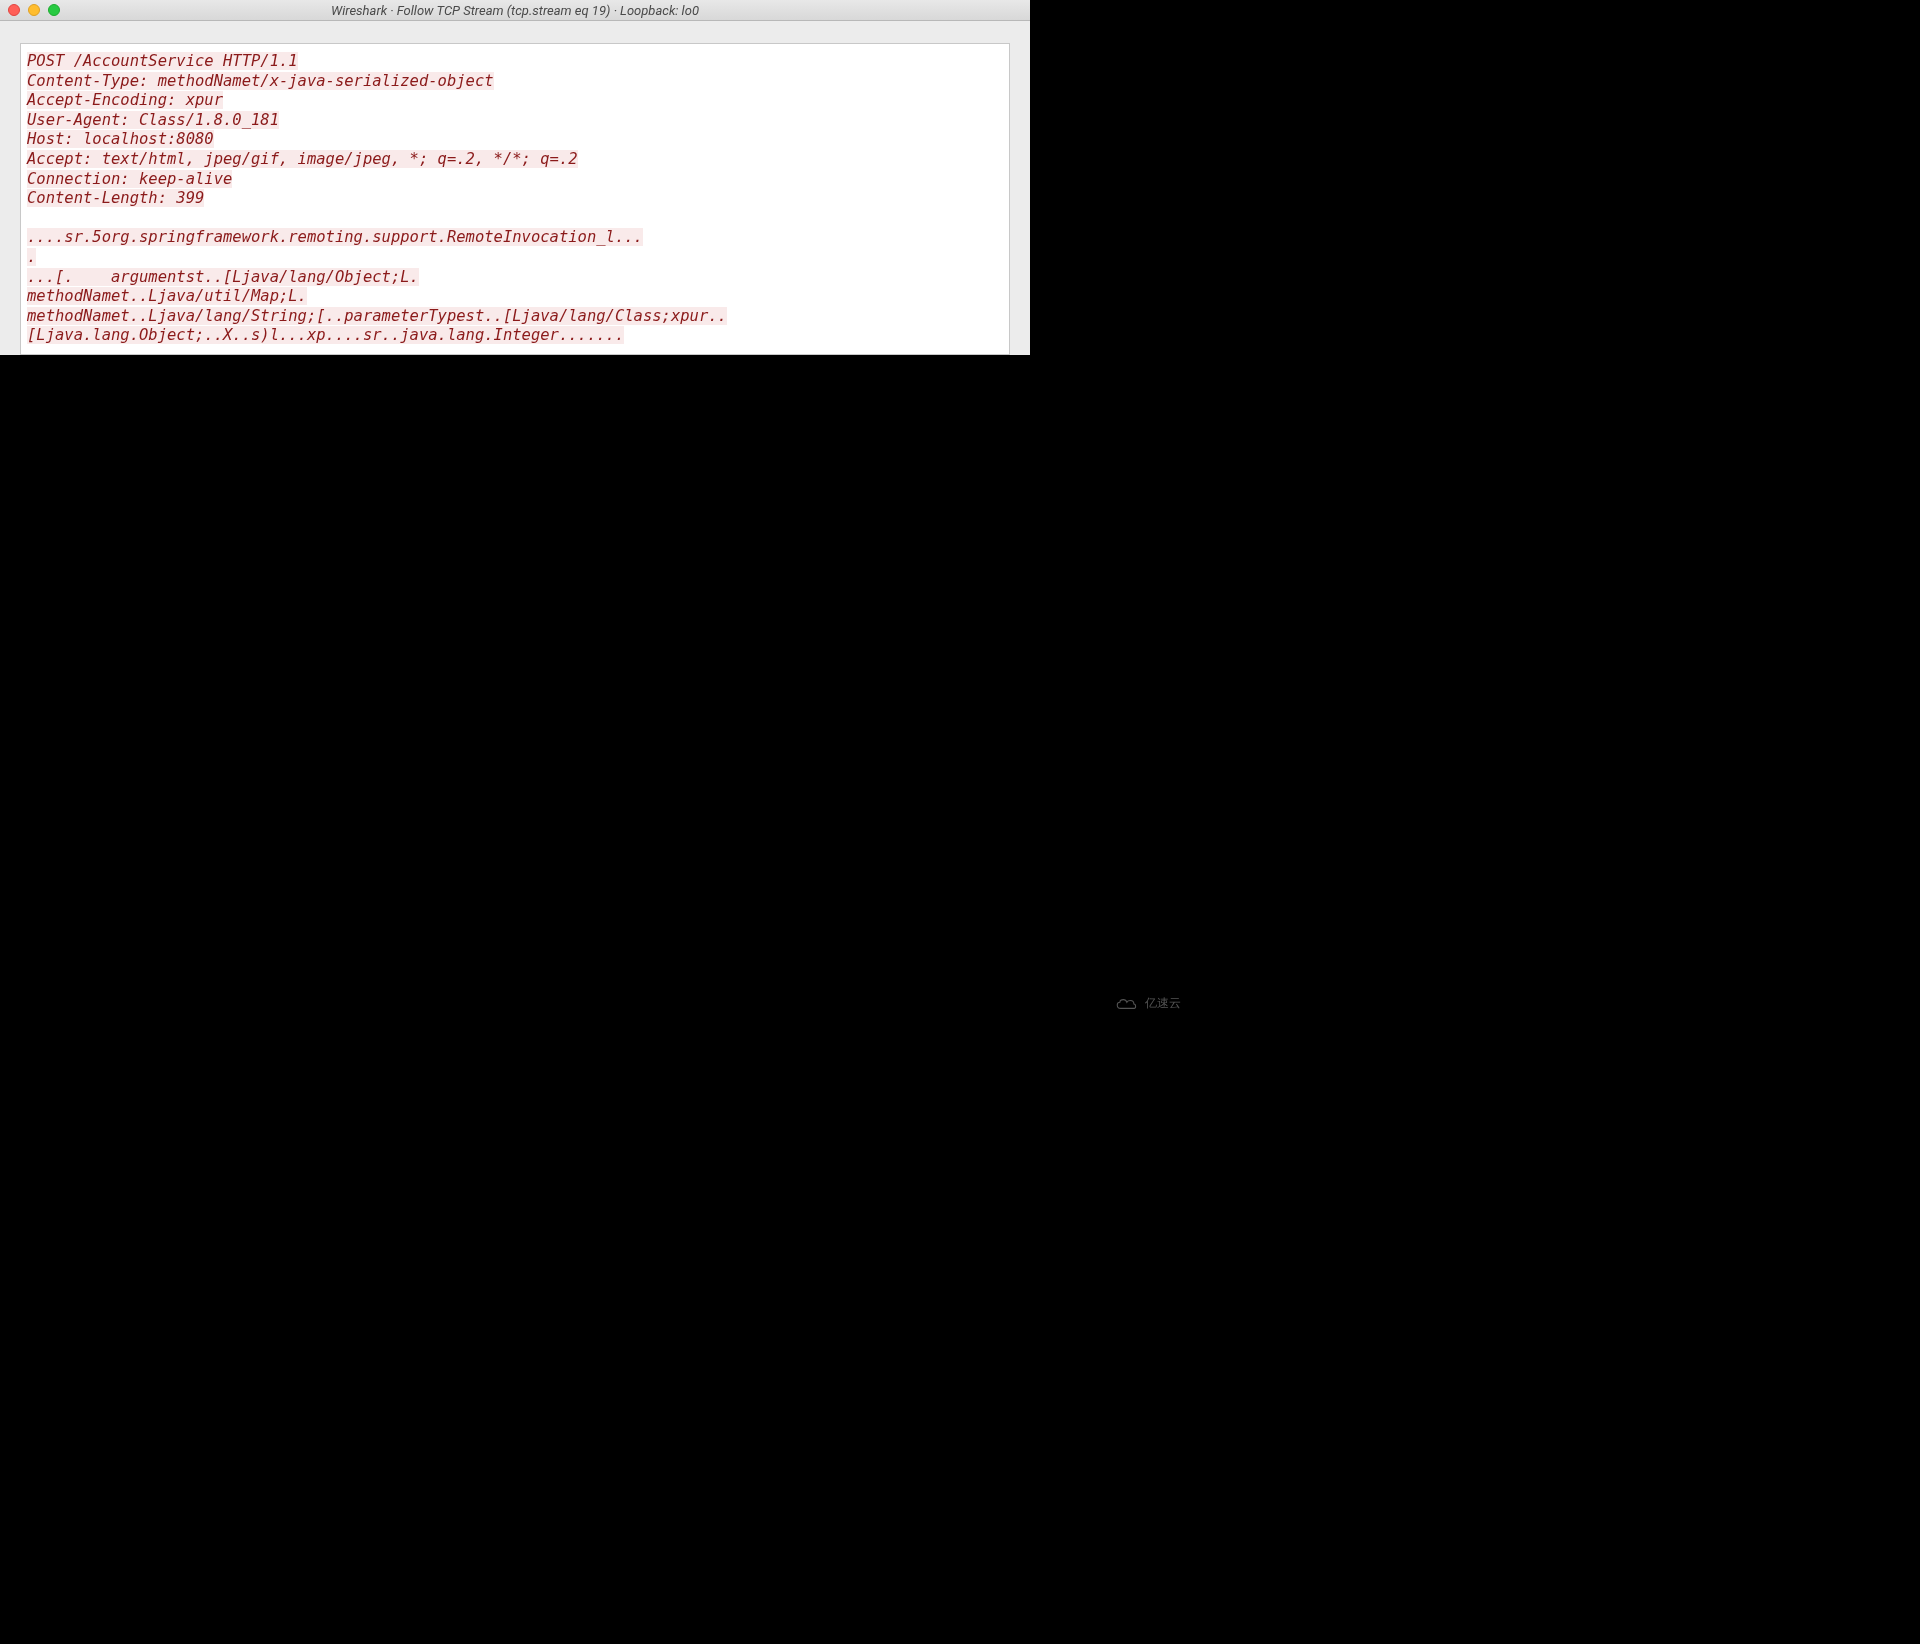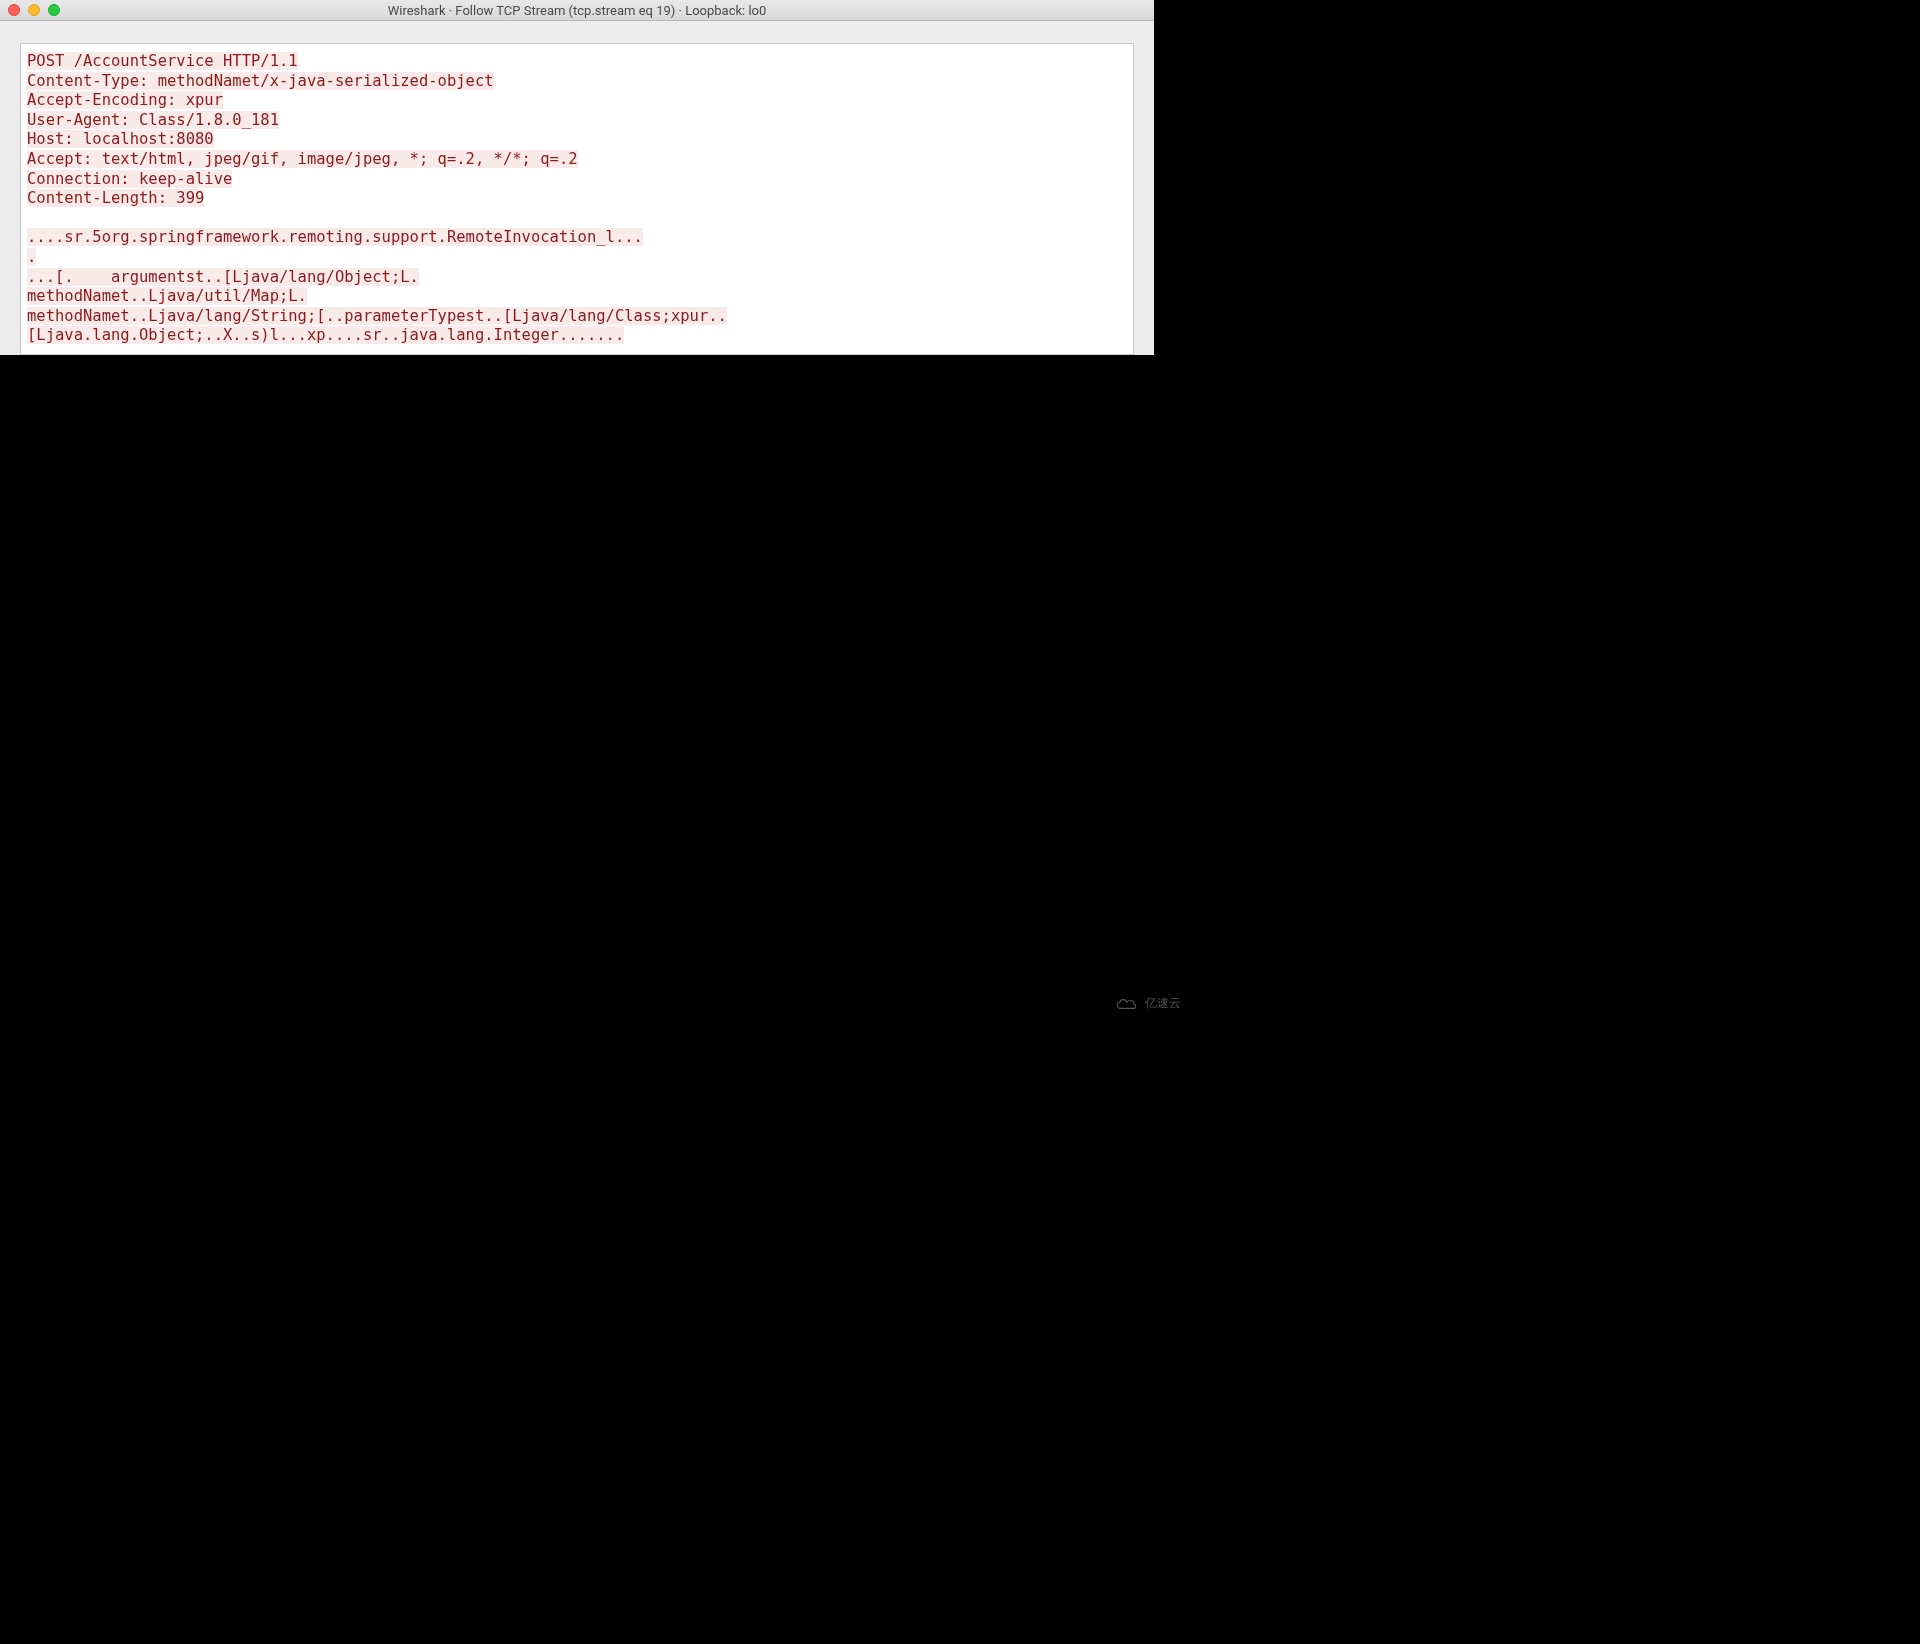--- a/index.html
+++ b/index.html
@@ -10,24 +10,25 @@
     body {
       font-family: -apple-system, BlinkMacSystemFont, "Segoe UI", Roboto, sans-serif;
       background: #000;
       width: 1189px;
       height: 1018px;
       overflow: hidden;
       position: relative;
     }
     .window {
       background: #ececec;
-      width: 1154px;
+      width: 1030px;
       height: 355px;
       display: flex;
       flex-direction: column;
+      font-style: italic;
     }
     .titlebar {
       height: 28px;
       background: linear-gradient(to bottom, #e8e8e8, #d8d8d8);
       border-bottom: 1px solid #b8b8b8;
       display: flex;
       align-items: center;
       padding: 0 8px;
       position: relative;
     }

